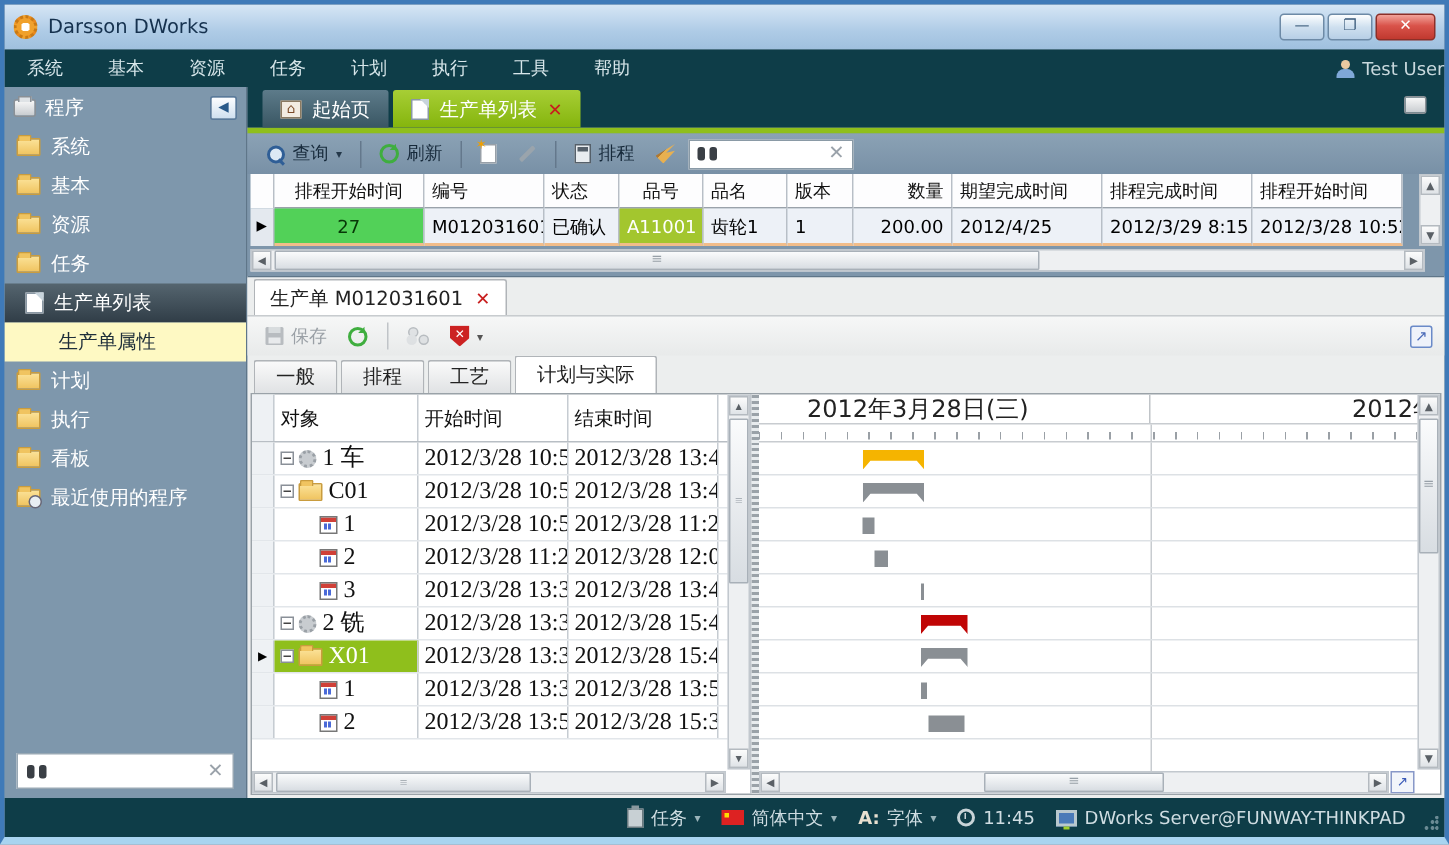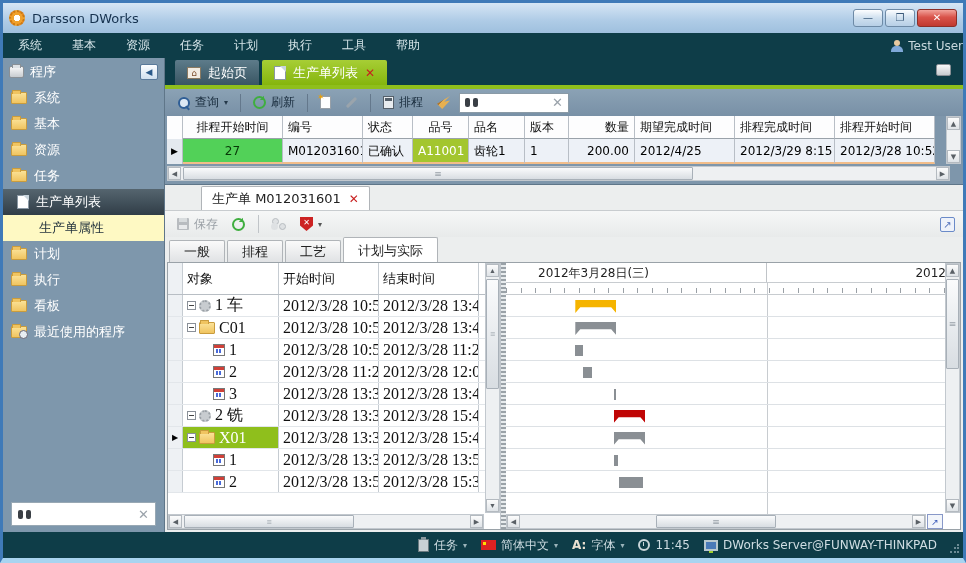--- a/index.html
+++ b/index.html
@@ -101,21 +101,21 @@
 .sb-btn { flex:0 0 auto; width:13px; height:13px; background:linear-gradient(#fcfcfc,#dfe3e7); border:1px solid #b4bac0; color:#5a6066; font-size:7px; line-height:12px; text-align:center; cursor:pointer; }
 .sb-thumb { background:linear-gradient(#fafbfc,#d8dde2); border:1px solid #a8b0b8; border-radius:1px; cursor:pointer; position:relative; }
 .sb-h .sb-thumb { height:13px; }
 .sb-v .sb-thumb { width:13px; }
 .sb-grip::after { content:"≡"; position:absolute; left:50%; top:50%; transform:translate(-50%,-55%); color:#98a0a8; font-size:9px; }
 .sb-fill { flex:1; }
 
 
 .lower { flex:1 1 auto; background:#eceeee; margin-top:3px; display:flex; flex-direction:column; min-height:0; border-top:1px solid #5f7689; }
 .ltabrow { height:25px; display:flex; align-items:flex-end; padding-left:4px; background:#eceeee; flex:0 0 auto; }
-.ltab { height:24px; background:#fff; border:1px solid #b0b4b8; border-bottom:none; display:flex; align-items:center; gap:8px; padding:0 10px; font-size:13px; color:#222; border-radius:2px 2px 0 0;margin-left:32px; }
+.ltab { height:24px; background:#fff; border:1px solid #b0b4b8; border-bottom:none; display:flex; align-items:center; gap:8px; padding:0 10px; font-size:13px; color:#222; border-radius:2px 2px 0 0; }
 .ltoolbar { height:27px; border-top:1px solid #c8cccf; background:linear-gradient(#f6f7f7,#e8eaea); display:flex; align-items:center; padding:0 8px; gap:6px; flex:0 0 auto; }
 .ltb { display:flex; align-items:center; gap:5px; padding:2px 4px; cursor:pointer; }
 .ltb.disabled { color:#9aa0a6; cursor:default; }
 .floppy-icon { width:12px; height:12px; background:#b8bcc0; position:relative; border-radius:1px; }
 .floppy-icon::before { content:""; position:absolute; left:2px; top:0; width:8px; height:4px; background:#d8dcde; }
 .floppy-icon::after { content:""; position:absolute; left:2px; bottom:1px; width:8px; height:4px; background:#e8eaec; }
 .flow-icon { width:14px; height:12px; position:relative; opacity:.5; }
 .flow-icon::before, .flow-icon::after { content:""; position:absolute; width:5px; height:5px; border:1px solid #808890; border-radius:50%; background:#d0d4d8; }
 .flow-icon::before { left:0; top:0; }
 .flow-icon::after { right:0; bottom:0; box-shadow:-8px 0 0 -0px #d0d4d8; }
@@ -141,21 +141,21 @@
 .gearm-icon { width:12px; height:12px; border:2px dotted #9aa0a6; border-radius:50%; background:#c8ccd0; flex:0 0 auto; margin-right:4px; }
 .cal-icon { width:12px; height:12px; border:1px solid #777; background:linear-gradient(#d04038 0 3px, #fff 3px) ; position:relative; flex:0 0 auto; margin-right:4px; }
 .cal-icon::after { content:""; position:absolute; left:2px; bottom:2px; width:6px; height:4px; background:repeating-linear-gradient(to right,#4a6ad8 0 2px,#fff 2px 3px); }
 .ind1 { } .ind2 { padding-left:30px; }
 .tree-hscroll { position:absolute; left:0; right:16px; bottom:0; }
 .tree-vscroll { position:absolute; right:0; top:0; bottom:16px; }
 
 .splitter { width:5px; flex:0 0 auto; background:repeating-linear-gradient(to bottom,#9aa2a8 0 2px,#e8ecee 2px 4px); }
 
 .ganttpane { flex:1 1 auto; position:relative; overflow:hidden; display:flex; flex-direction:column; }
-.gantt-head { height:20px; display:flex; border-bottom:1px solid #c8ccd0; flex:0 0 auto; font-size:12px; color:#222; }
+.gantt-head { height:20px; display:flex; border-bottom:1px solid #c8ccd0; flex:0 0 auto; font-size:16px; color:#222; }
 .gh-day1 { width:261px; flex:0 0 auto; border-right:1px solid #c0c4c8; padding-left:32px; line-height:20px; }
 .gh-day2 { flex:1; text-align:right; line-height:20px; padding-right:2px; overflow:hidden; white-space:nowrap; }
 .gantt-ticks { height:12px; border-bottom:1px solid #c8ccd0; flex:0 0 auto; position:relative; }
 .tickmarks { position:absolute; left:0; right:0; bottom:1px; height:5px; background:repeating-linear-gradient(to right,#9aa0a6 0 1px,transparent 1px 14.6px); }
 .gantt-body { flex:1; position:relative; }
 .gantt-row { height:22px; border-bottom:1px solid #dde1e5; position:relative; }
 .day-divider { position:absolute; left:261px; top:0; bottom:0; width:1px; background:#c8ccd0; }
 .gbar { position:absolute; top:5px; }
 .gbar.summary { height:13px; clip-path:polygon(0 0,100% 0,100% 100%,calc(100% - 5px) 55%,5px 55%,0 100%); }
 .gbar.task { height:11px; top:6px; }

